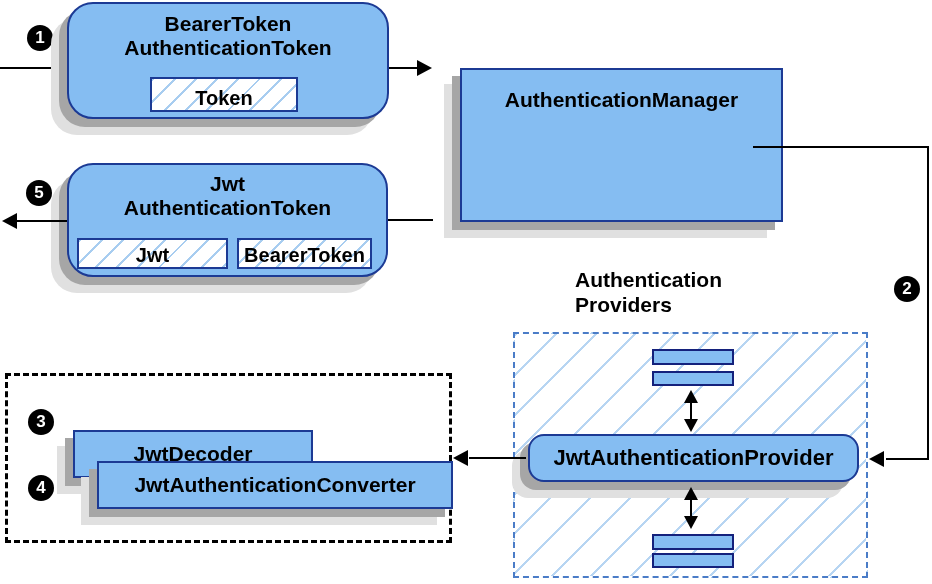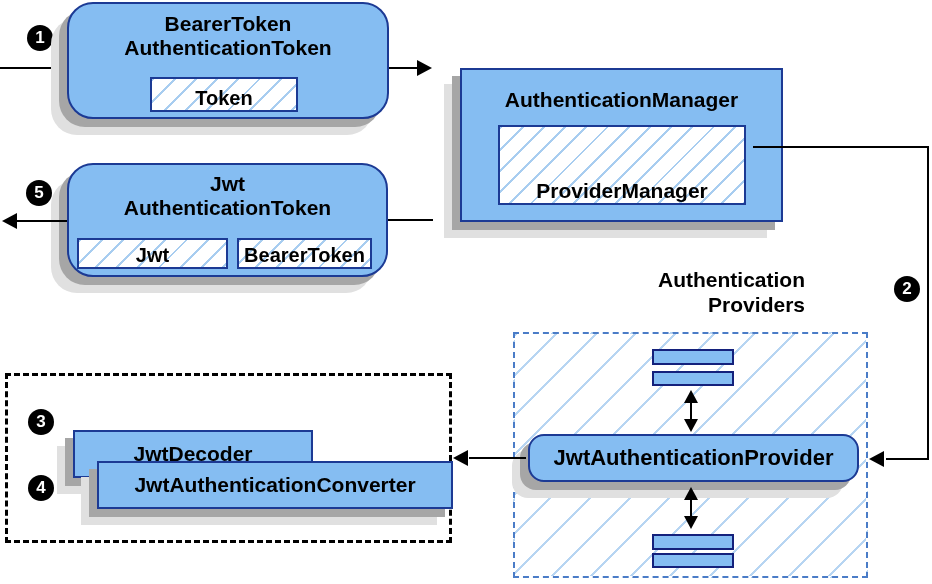--- a/index.html
+++ b/index.html
@@ -39,21 +39,21 @@
   .tri{position:absolute;width:0;height:0;}
   .tri.right{border-left:15px solid #000;border-top:8px solid rgba(0,0,0,0);border-bottom:8px solid rgba(0,0,0,0);}
   .tri.left{border-right:15px solid #000;border-top:8px solid rgba(0,0,0,0);border-bottom:8px solid rgba(0,0,0,0);}
   .tri.up{border-bottom:13px solid #000;border-left:7px solid rgba(0,0,0,0);border-right:7px solid rgba(0,0,0,0);}
   .tri.down{border-top:13px solid #000;border-left:7px solid rgba(0,0,0,0);border-right:7px solid rgba(0,0,0,0);}
   
   .numcircle{
     position:absolute;width:26px;height:26px;border-radius:50%;background:#000;
     color:#fff;font-weight:bold;font-size:17px;line-height:26px;text-align:center;
   }
-  .grouplabel{position:absolute;font-weight:bold;font-size:21px;line-height:25px;text-align:right;}
+  .grouplabel{position:absolute;font-weight:bold;font-size:21px;line-height:25px;text-align:left;}
 </style>
 </head>
 <body>
 
 <div id="stage">
 
   <div class="hline" style="left:0;top:67px;width:67px;"></div>
   <div class="numcircle" style="left:27px;top:25px;">1</div>
 
   <div class="bluebox rounded shadowed" style="left:67px;top:2px;width:322px;height:117px;">
@@ -64,23 +64,20 @@
     <div class="hatchbox" style="left:81px;top:73px;width:148px;height:35px;">
       <span class="innerlabel">Token</span>
     </div>
   </div>
 
   <div class="hline" style="left:389px;top:67px;width:30px;"></div>
   <div class="tri right" style="left:417px;top:60px;"></div>
 
   <div class="bluebox shadowed" style="left:432px;top:68px;width:323px;height:154px;margin-left:28px;">
     <div class="boxtitle" style="position:absolute;left:0;top:18px;width:100%;">AuthenticationManager</div>
-    <div class="hatchbox" style="left:36px;top:55px;width:248px;height:80px;">
-      <span class="innerlabel" style="font-size:21px;">ProviderManager</span>
-    </div>
   </div>
 
   <div class="bluebox rounded shadowed" style="left:67px;top:163px;width:321px;height:114px;">
     <div class="boxtitle" style="position:absolute;left:0;top:7px;width:100%;">
       <span>Jwt</span><br>
       <span>AuthenticationToken</span>
     </div>
     <div class="hatchbox" style="left:8px;top:73px;width:151px;height:31px;">
       <span class="innerlabel">Jwt</span>
     </div>

